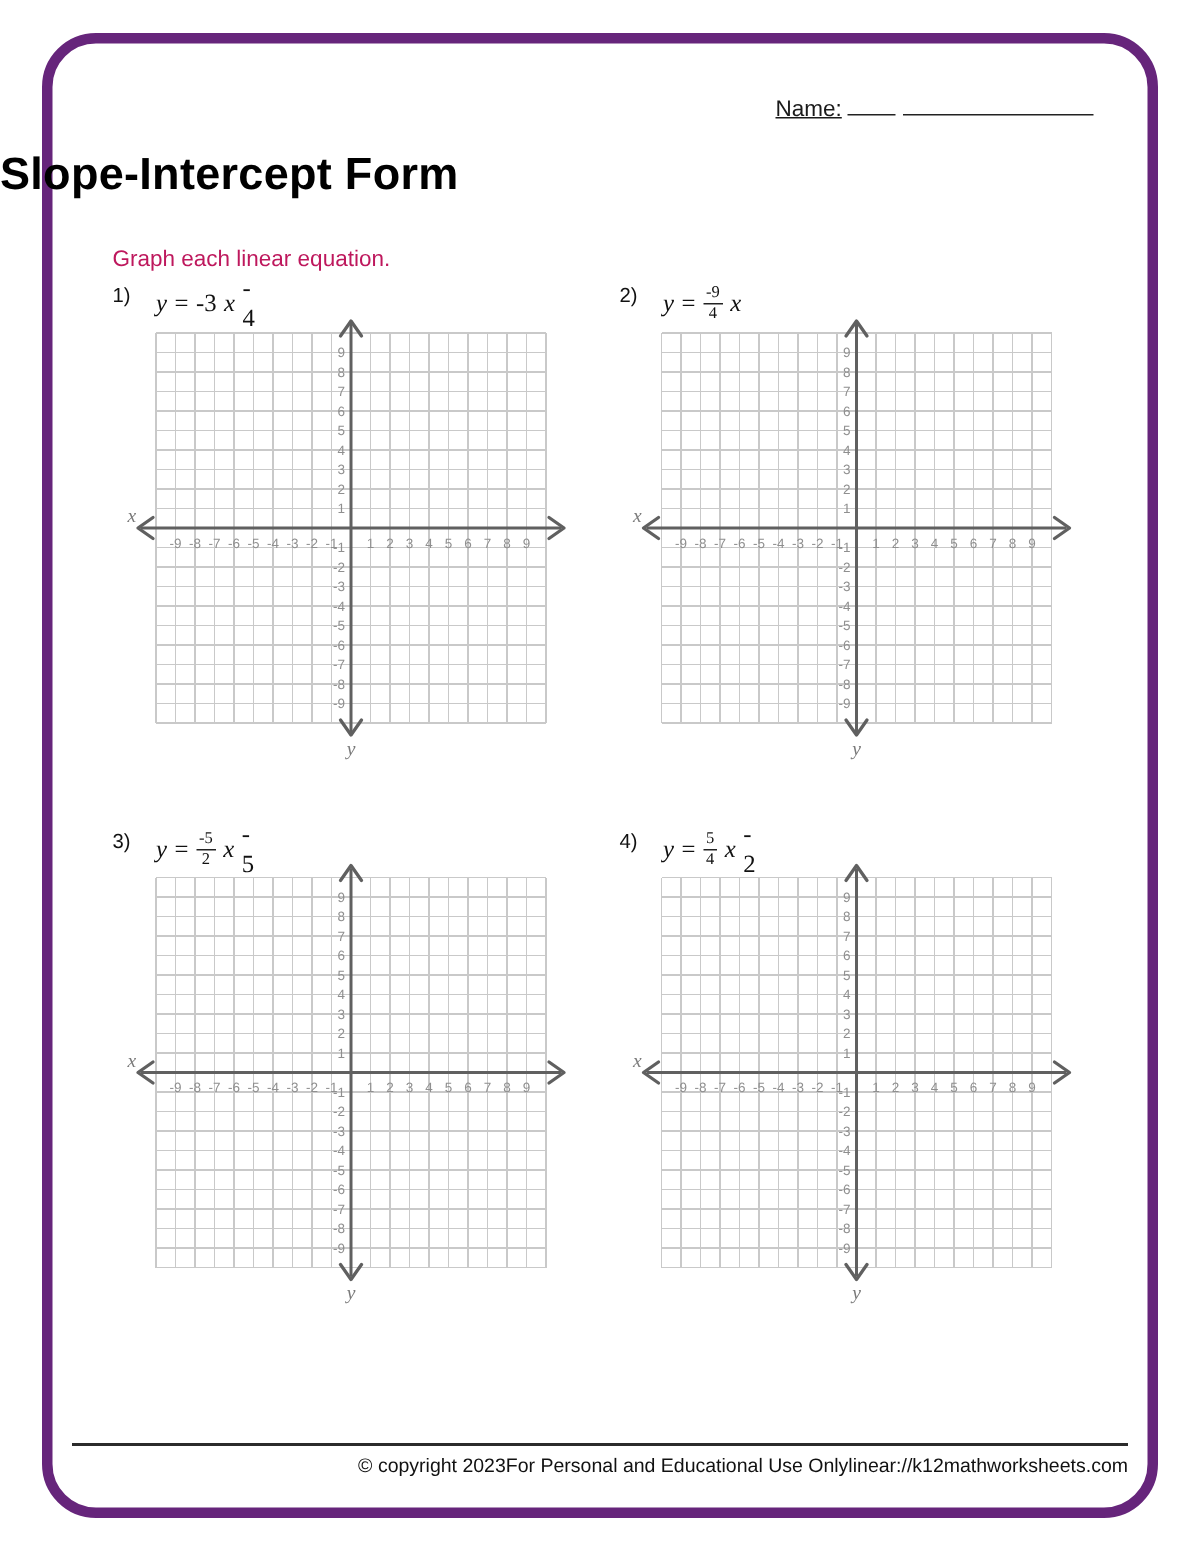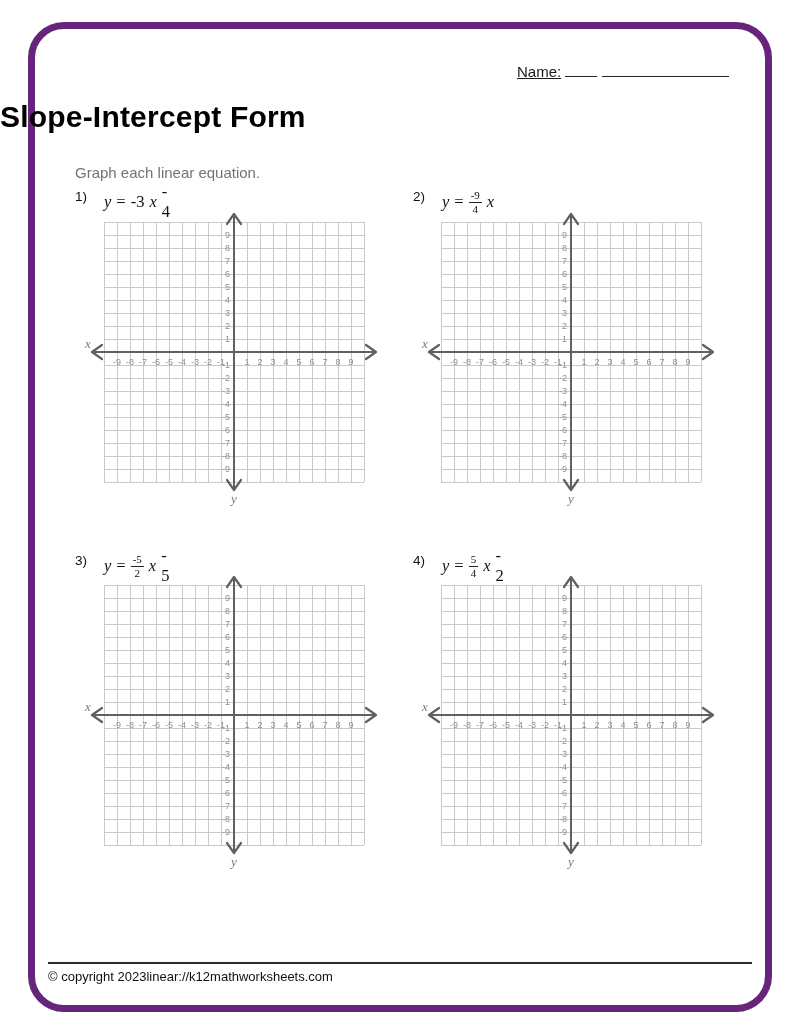--- a/index.html
+++ b/index.html
@@ -6,34 +6,34 @@
   body{width:800px;height:1035px;position:relative;overflow:hidden;
        font-family:"Liberation Sans",sans-serif;color:#1a1a1a;}
   .border-frame{position:absolute;left:28px;top:22px;width:744px;height:990px;
        box-sizing:border-box;border:7px solid #66257B;border-radius:36px;}
   .name-row{position:absolute;left:517px;top:62px;font-size:15px;white-space:nowrap;text-decoration:underline;}
   .blank{display:inline-block;border-bottom:1.6px solid #222;height:14px;vertical-align:baseline;}
   .blank.short{width:32px;margin-left:4px;}
   .blank.long{width:127px;margin-left:5px;}
   .title{position:absolute;left:0;top:100px;width:100%;margin:0;text-align:left;
        font-size:30px;font-weight:700;color:#000;letter-spacing:0.2px;}
-  .instruction{position:absolute;left:75px;top:164px;font-size:15px;color:#737373;text-align:center;}
+  .instruction{position:absolute;left:75px;top:164px;font-size:15px;color:#be185d;text-align:center;}
   .problem{position:absolute;height:32px;}
   .pnum{position:absolute;left:0;top:3px;font-size:13.5px;color:#111;}
   .equation{position:absolute;left:29px;top:0;height:32px;display:flex;align-items:center;
        gap:5px;font-family:"Liberation Serif",serif;font-size:16.5px;color:#111;}
   .equation .var{font-style:italic;}
   .frac{display:inline-flex;flex-direction:column;align-items:center;line-height:1;
        font-size:11px;}
   .frac .num{border-bottom:1px solid #222;padding:0 2px 1px 2px;}
   .frac .den{padding-top:1px;}
   svg.graph-svg{position:absolute;overflow:visible;}
   .footer-line{position:absolute;left:48px;top:962px;width:704px;border-top:2px solid #2b2b2b;}
   .footer{position:absolute;left:48px;top:969px;width:704px;display:flex;
-       justify-content:flex-start;font-size:13px;color:#111;}
+       justify-content:flex-end;font-size:13px;color:#111;}
 </style>
 </head>
 <body>
 
 <div class="border-frame" style="border-color: rgb(102, 37, 123);"></div>
 
 <div class="name-row">
   <span>Name:</span><span class="blank short"></span><span class="blank long"></span>
 </div>
 
@@ -447,14 +447,15 @@
     <text x="146" y="56" text-anchor="end" font-size="9" fill="#8f8f8f" font-family="&quot;Liberation Sans&quot;, sans-serif">7</text>
     <text x="254" y="157" text-anchor="middle" font-size="9" fill="#8f8f8f" font-family="&quot;Liberation Sans&quot;, sans-serif">8</text>
     <text x="146" y="43" text-anchor="end" font-size="9" fill="#8f8f8f" font-family="&quot;Liberation Sans&quot;, sans-serif">8</text>
     <text x="267" y="157" text-anchor="middle" font-size="9" fill="#8f8f8f" font-family="&quot;Liberation Sans&quot;, sans-serif">9</text>
     <text x="146" y="30" text-anchor="end" font-size="9" fill="#8f8f8f" font-family="&quot;Liberation Sans&quot;, sans-serif">9</text>
   </svg>
 
 <div class="footer-line" style="border-top-color: rgb(43, 43, 43);"></div>
 <div class="footer">
   <span>© copyright 2023</span>
+  <span>For Personal and Educational Use Only</span>
   <span>linear://k12mathworksheets.com</span>
 </div>
 
 </body></html>

